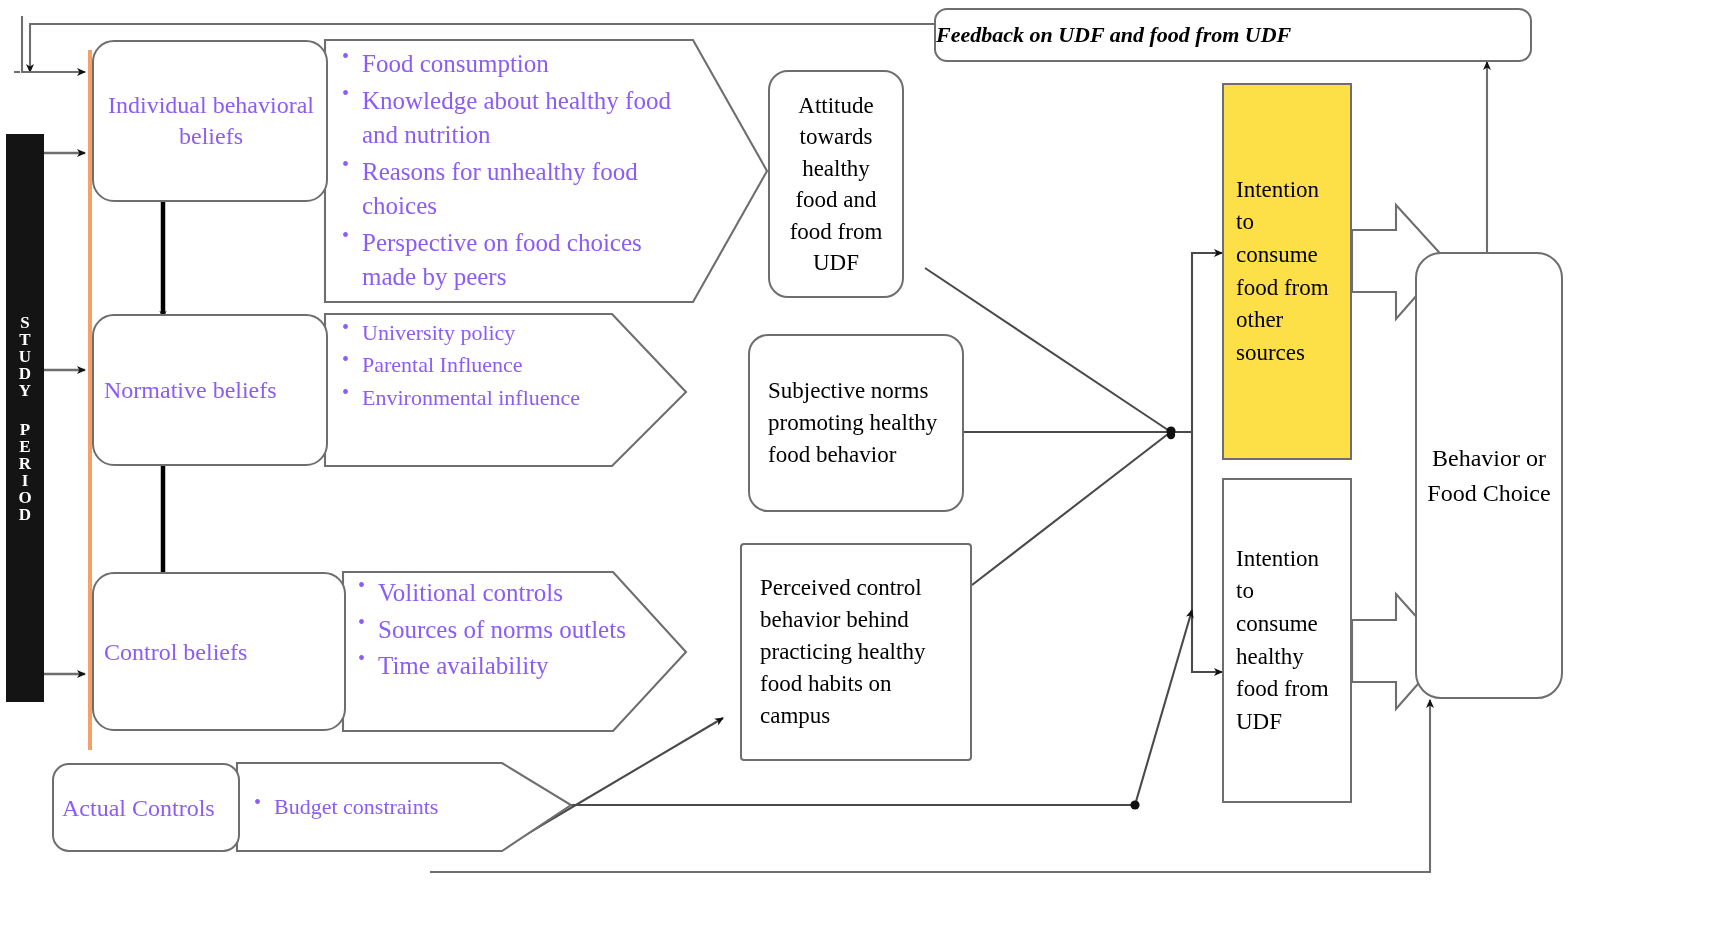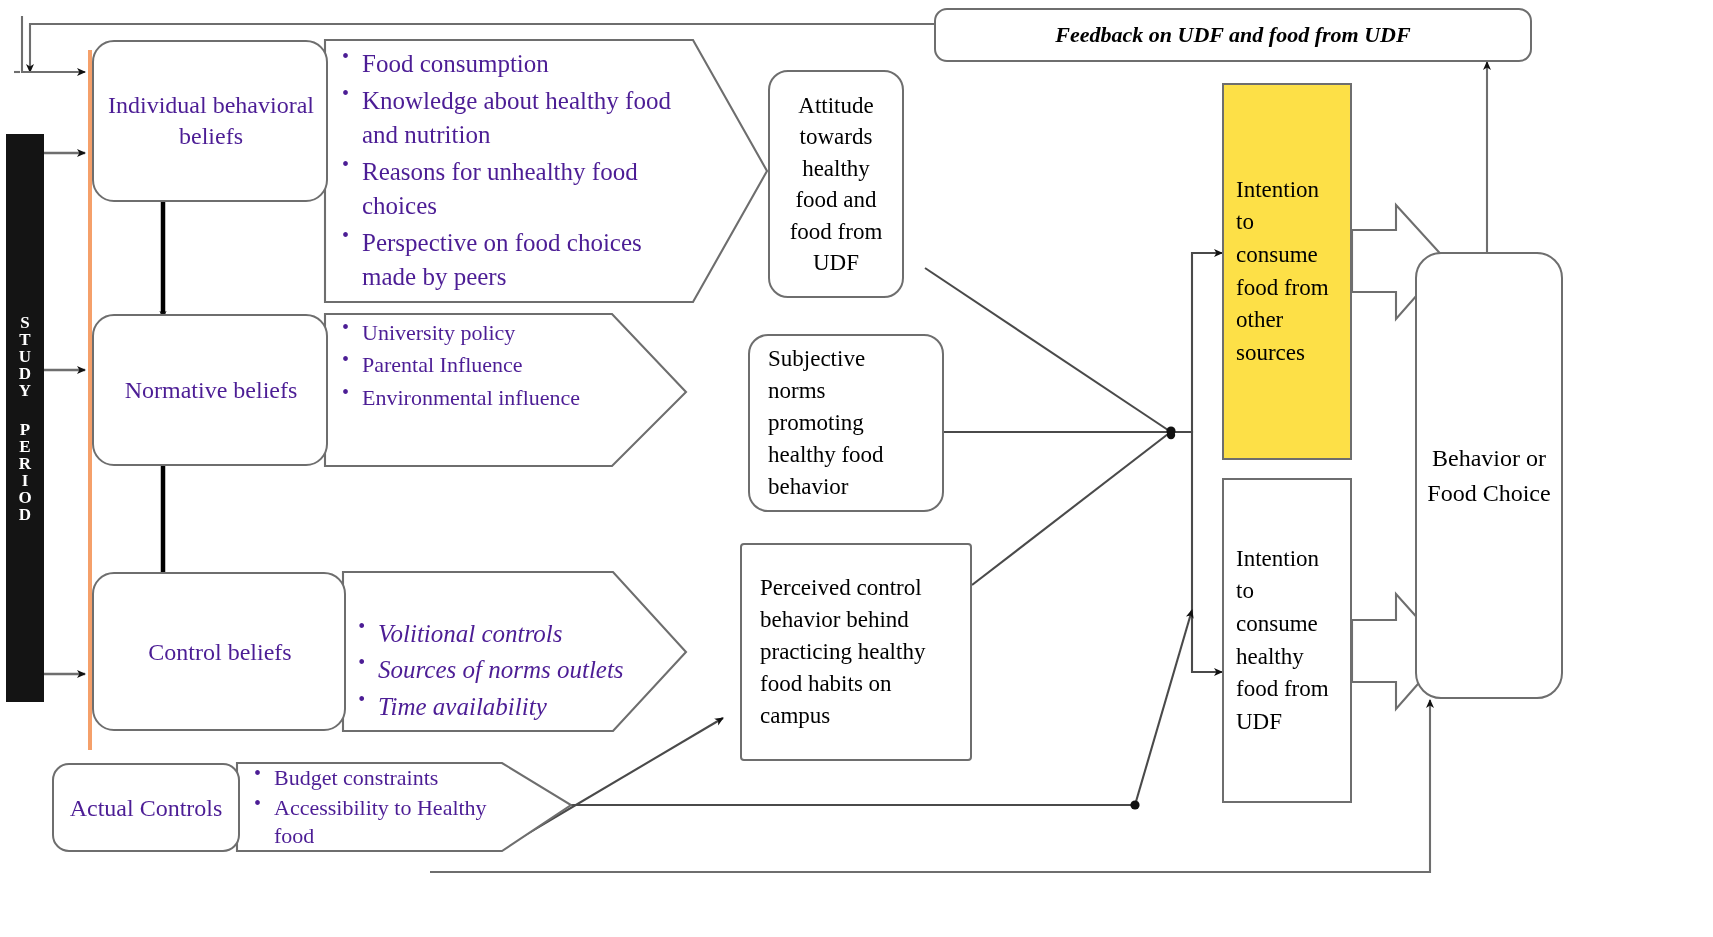--- a/index.html
+++ b/index.html
@@ -1,21 +1,21 @@
 <!DOCTYPE html>
 <html><head>
 <meta charset="utf-8">
 <style>
   html,body{margin:0;padding:0;background:#ffffff;}
   body{font-family:"Liberation Serif", serif;}
   #stage{position:relative;width:1713px;height:937px;background:#fff;overflow:hidden;}
   #wire{position:absolute;left:0;top:0;width:1713px;height:937px;}
   .node{position:absolute;box-sizing:border-box;}
-  .txt{position:absolute;box-sizing:border-box;color:#4c1d95;}
-  .ctr{display:flex;align-items:center;justify-content:center;text-align:center;}
+  .txt{position:absolute;box-sizing:border-box;color:#8b5cf6;}
+  .ctr{display:flex;align-items:center;text-align:center;}
   .lft{display:flex;align-items:center;justify-content:flex-start;text-align:left;}
   ul.bul{margin:0;padding:0 0 0 26px;list-style:none;}
   ul.bul li{position:relative;margin:0 0 2px 0;}
   ul.bul li:before{content:"\2022";position:absolute;left:-20px;top:-1px;font-size:20px;line-height:1;}
   .studybar{background:#141414;color:#fff;font-weight:bold;letter-spacing:0;}
   .studybar .ltr{display:block;text-align:center;line-height:1.0;}
   .italic{font-style:italic;font-weight:bold;}
 </style>
 </head>
 <body>
@@ -124,43 +124,42 @@
     <ul class="bul">
       <li>University policy</li>
       <li>Parental Influence</li>
       <li>Environmental influence</li>
     </ul>
   </div>
 
   <div class="node" style="left:92px;top:572px;width:254px;height:159px;border:2.1px solid #6e6e6e;border-radius:22px;background:#fff;"></div>
   <div class="txt ctr" style="left:98px;top:624px;width:244px;height:56px;font-size:24px;line-height:1.28;padding:0 6px;">Control beliefs</div>
 
-  <div class="txt" style="left:352px;top:576px;width:300px;height:150px;font-size:25px;line-height:1.38;display:flex;align-items:flex-end;font-style:italic;">
+  <div class="txt" style="left:352px;top:576px;width:300px;height:150px;font-size:25px;line-height:1.38;display:flex;align-items:flex-start;">
     <ul class="bul">
       <li>Volitional controls</li>
       <li>Sources of norms outlets</li>
       <li>Time availability</li>
     </ul>
   </div>
 
   <div class="node" style="left:52px;top:763px;width:188px;height:89px;border:2.1px solid #6e6e6e;border-radius:17px;background:#fff;"></div>
   <div class="txt ctr" style="left:56px;top:772px;width:180px;height:72px;font-size:24px;line-height:1.28;padding:0 6px;">Actual Controls</div>
 
   <div class="txt" style="left:248px;top:762px;width:258px;height:92px;font-size:22px;line-height:1.28;display:flex;align-items:center;">
     <ul class="bul">
       <li>Budget constraints</li>
-      <li>Accessibility to Healthy food</li>
     </ul>
   </div>
 
   <div class="node ctr" style="left:768px;top:70px;width:136px;height:228px;border:2.1px solid #6e6e6e;border-radius:20px;background:#fff;">
     <span style="font-size:23px;line-height:1.37;padding:0 12px;">Attitude towards healthy food and food  from UDF</span>
   </div>
 
-  <div class="node lft" style="left:748px;top:334px;width:196px;height:178px;border:2.1px solid #6e6e6e;border-radius:20px;background:#fff;">
+  <div class="node lft" style="left:748px;top:334px;width:216px;height:178px;border:2.1px solid #6e6e6e;border-radius:20px;background:#fff;">
     <span style="font-size:23px;line-height:1.4;padding:0 18px;">Subjective norms promoting healthy  food behavior</span>
   </div>
 
   <div class="node lft" style="left:740px;top:543px;width:232px;height:218px;border:2.1px solid #6e6e6e;border-radius:4px;background:#fff;">
     <span style="font-size:23px;line-height:1.4;padding:0 18px;">Perceived control behavior behind practicing healthy  food habits on campus</span>
   </div>
 
   <div class="node lft" style="left:1222px;top:83px;width:130px;height:377px;border:2.1px solid #6e6e6e;background:#fde047;">
     <span style="font-size:23px;line-height:1.42;padding:0 12px;">Intention to consume food from other sources</span>
   </div>

